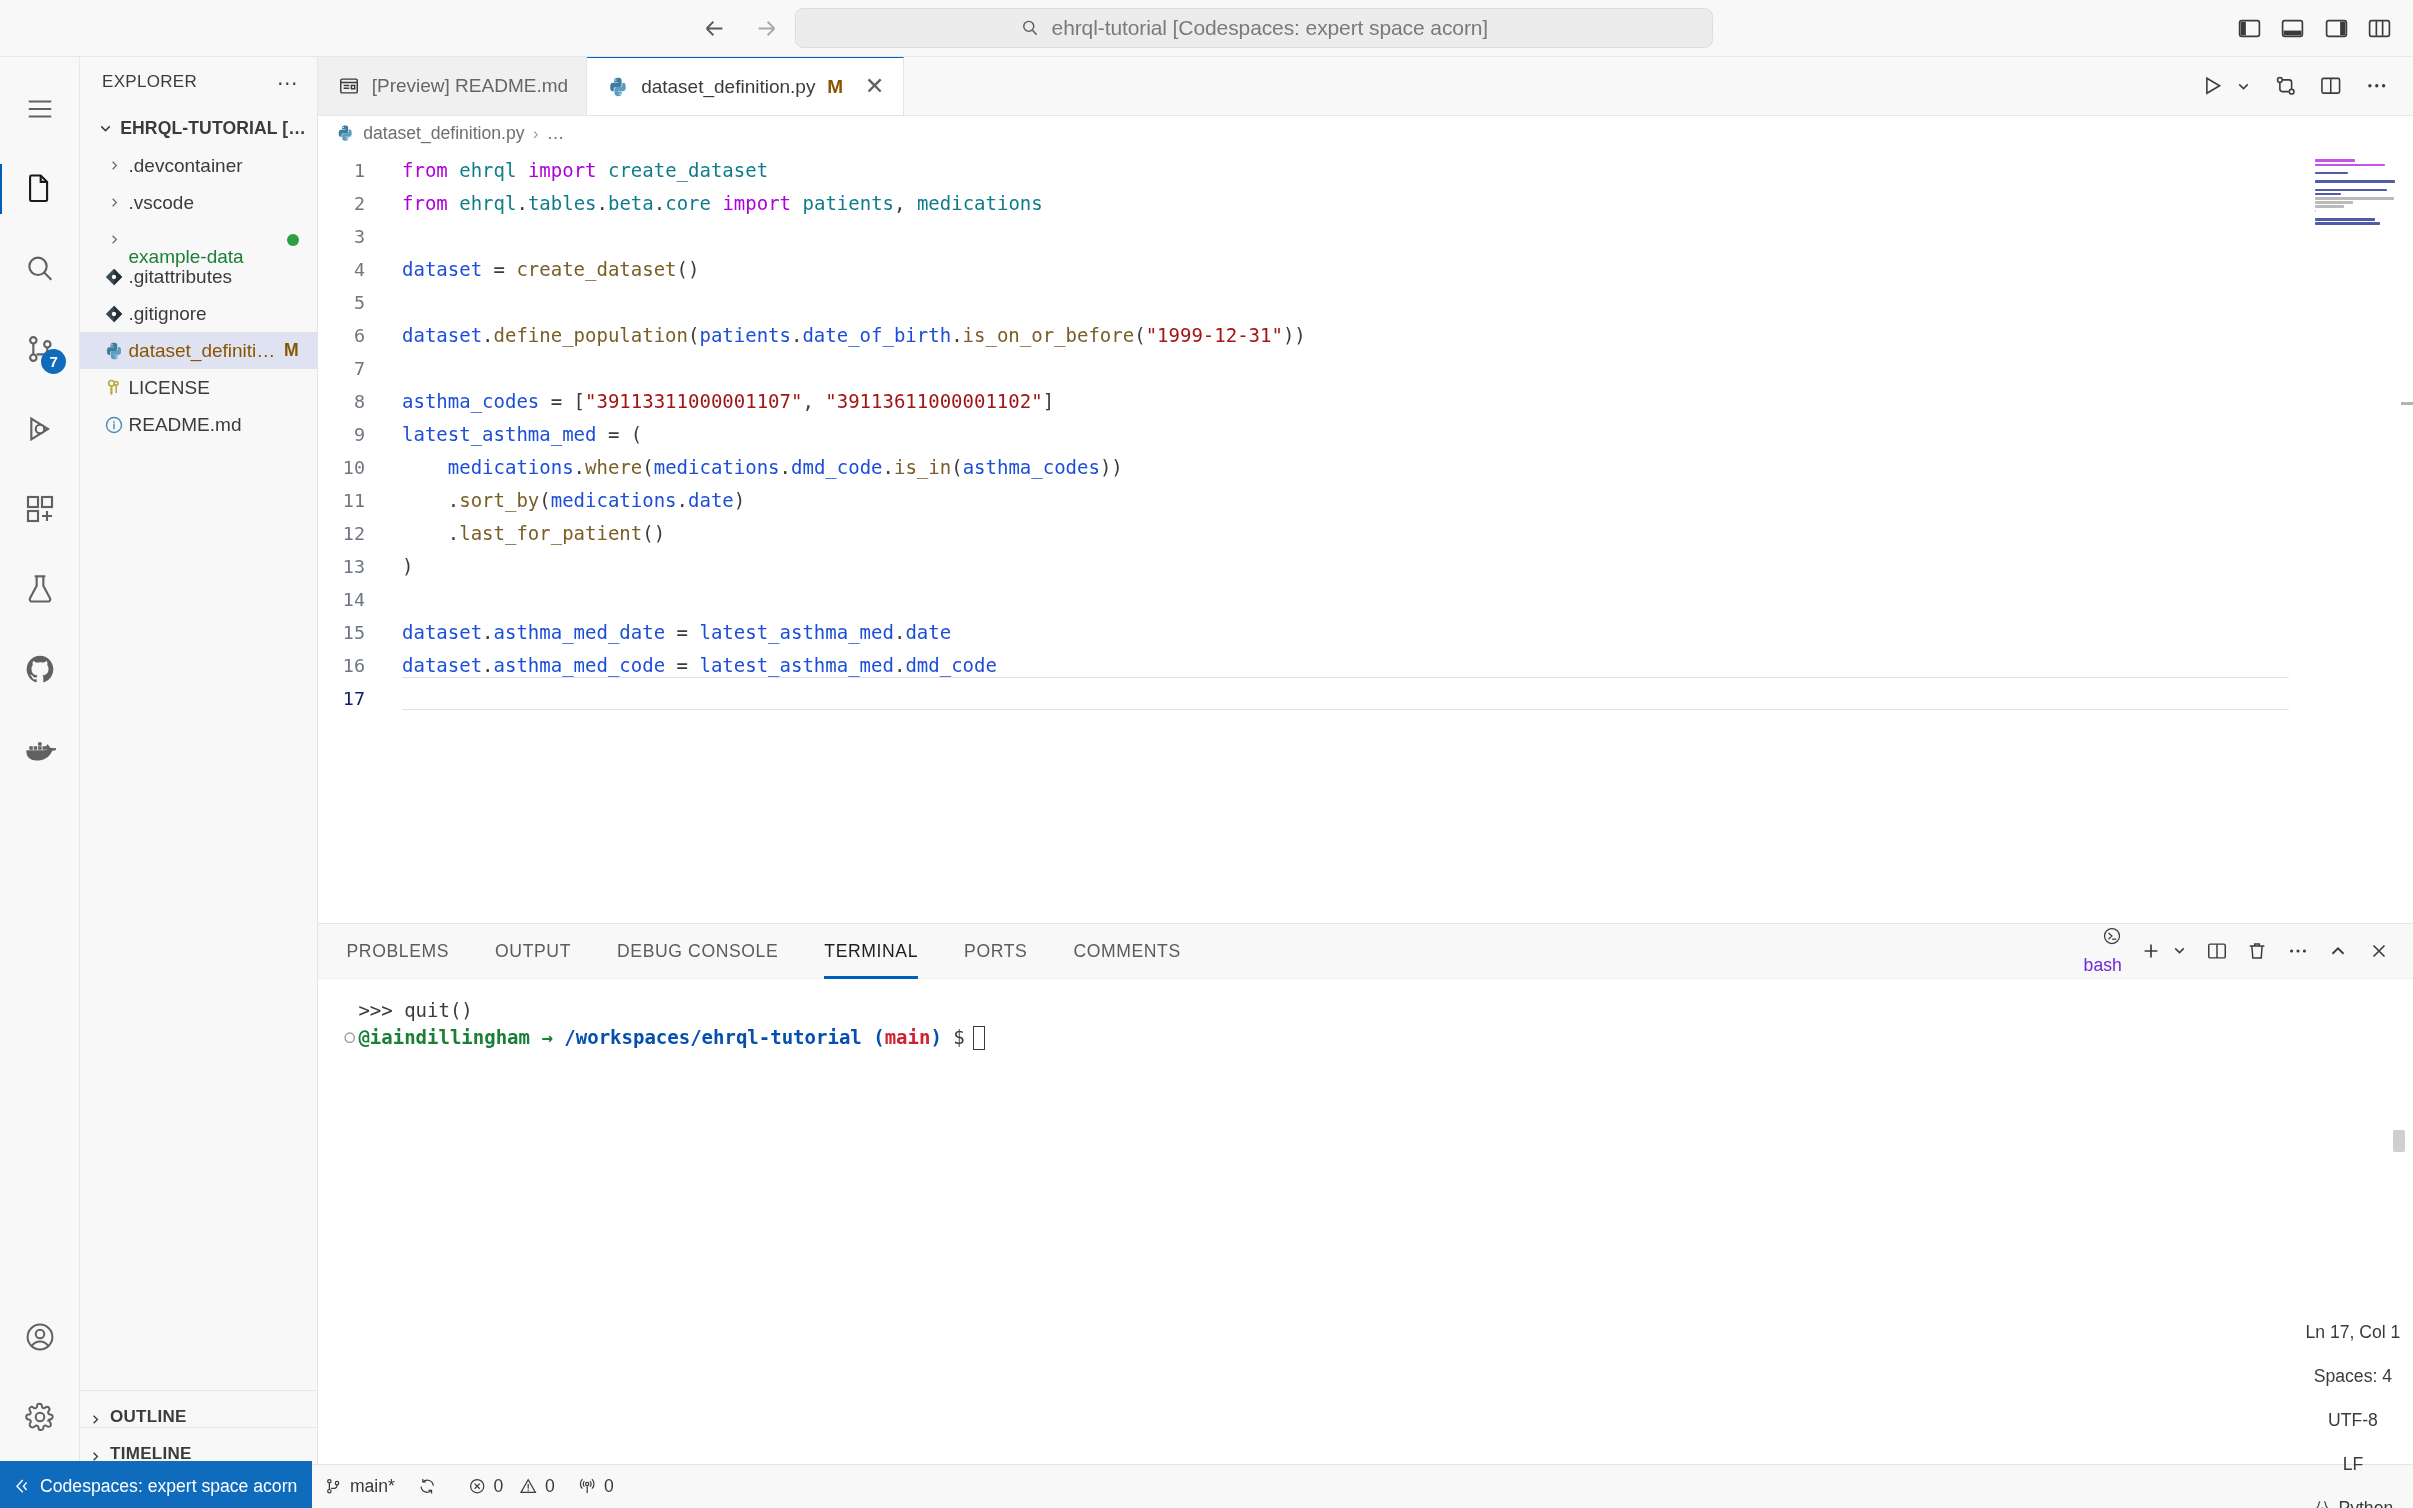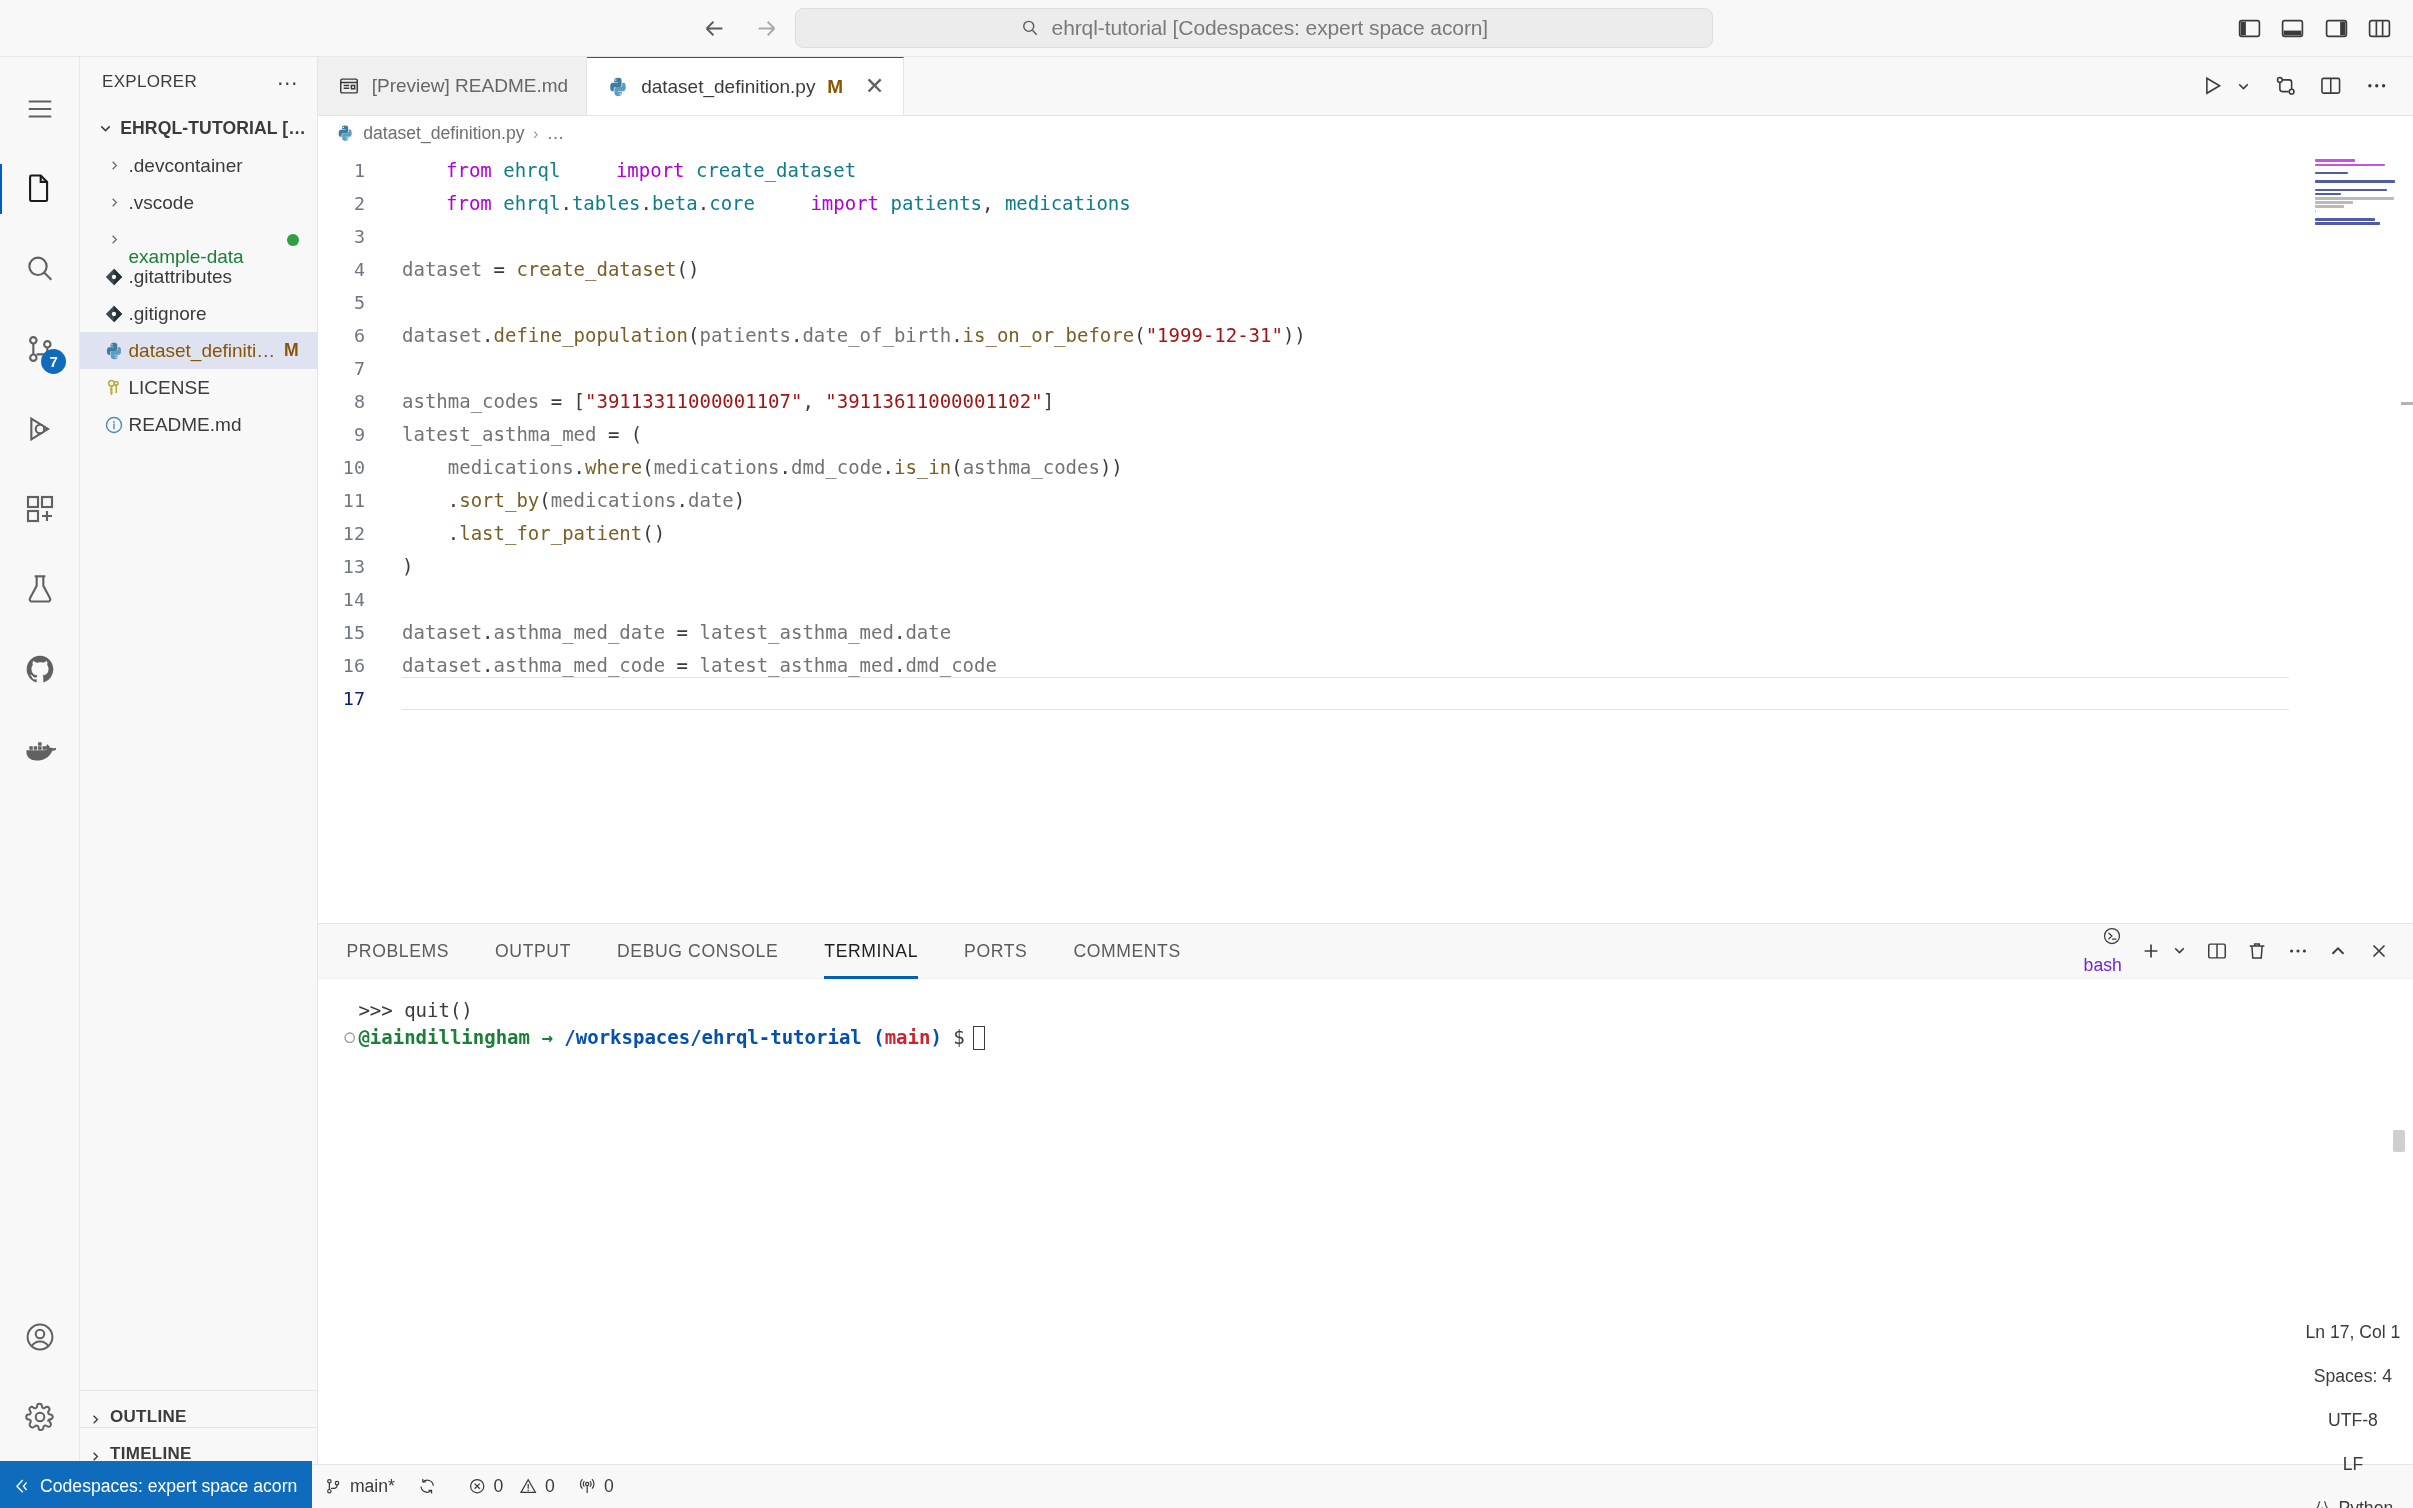--- a/index.html
+++ b/index.html
@@ -182,23 +182,23 @@
     position: absolute; right: 18.4px; top: 8.4px;
     width: 80px; height: 57px;
     opacity: 0.85;
   }
   .mm-line { height: 2.5px; margin-bottom: 1.7px; border-radius: 0.8px; }
   .scrollbar-mark {
     position: absolute; right: 0; width: 11.7px; height: 2.5px; background: #b3b3b3;
   }
 
   
-  .k  { color: #af00db; margin-left: 44px; }   
+  .k  { color: #af00db; }   
   .m  { color: #0f7c8a; }   
-  .v  { color: #737373; }   
+  .v  { color: #1d4ed8; }   
   .f  { color: #795e26; }   
   .s  { color: #a31515; }   
   .p  { color: #3b3b3b; }   
 
   
   .panel {
     flex: 0 0 541px; height: 541px;
     border-top: 0.8px solid #e5e5e5;
     background: #ffffff;
     display: flex; flex-direction: column;

